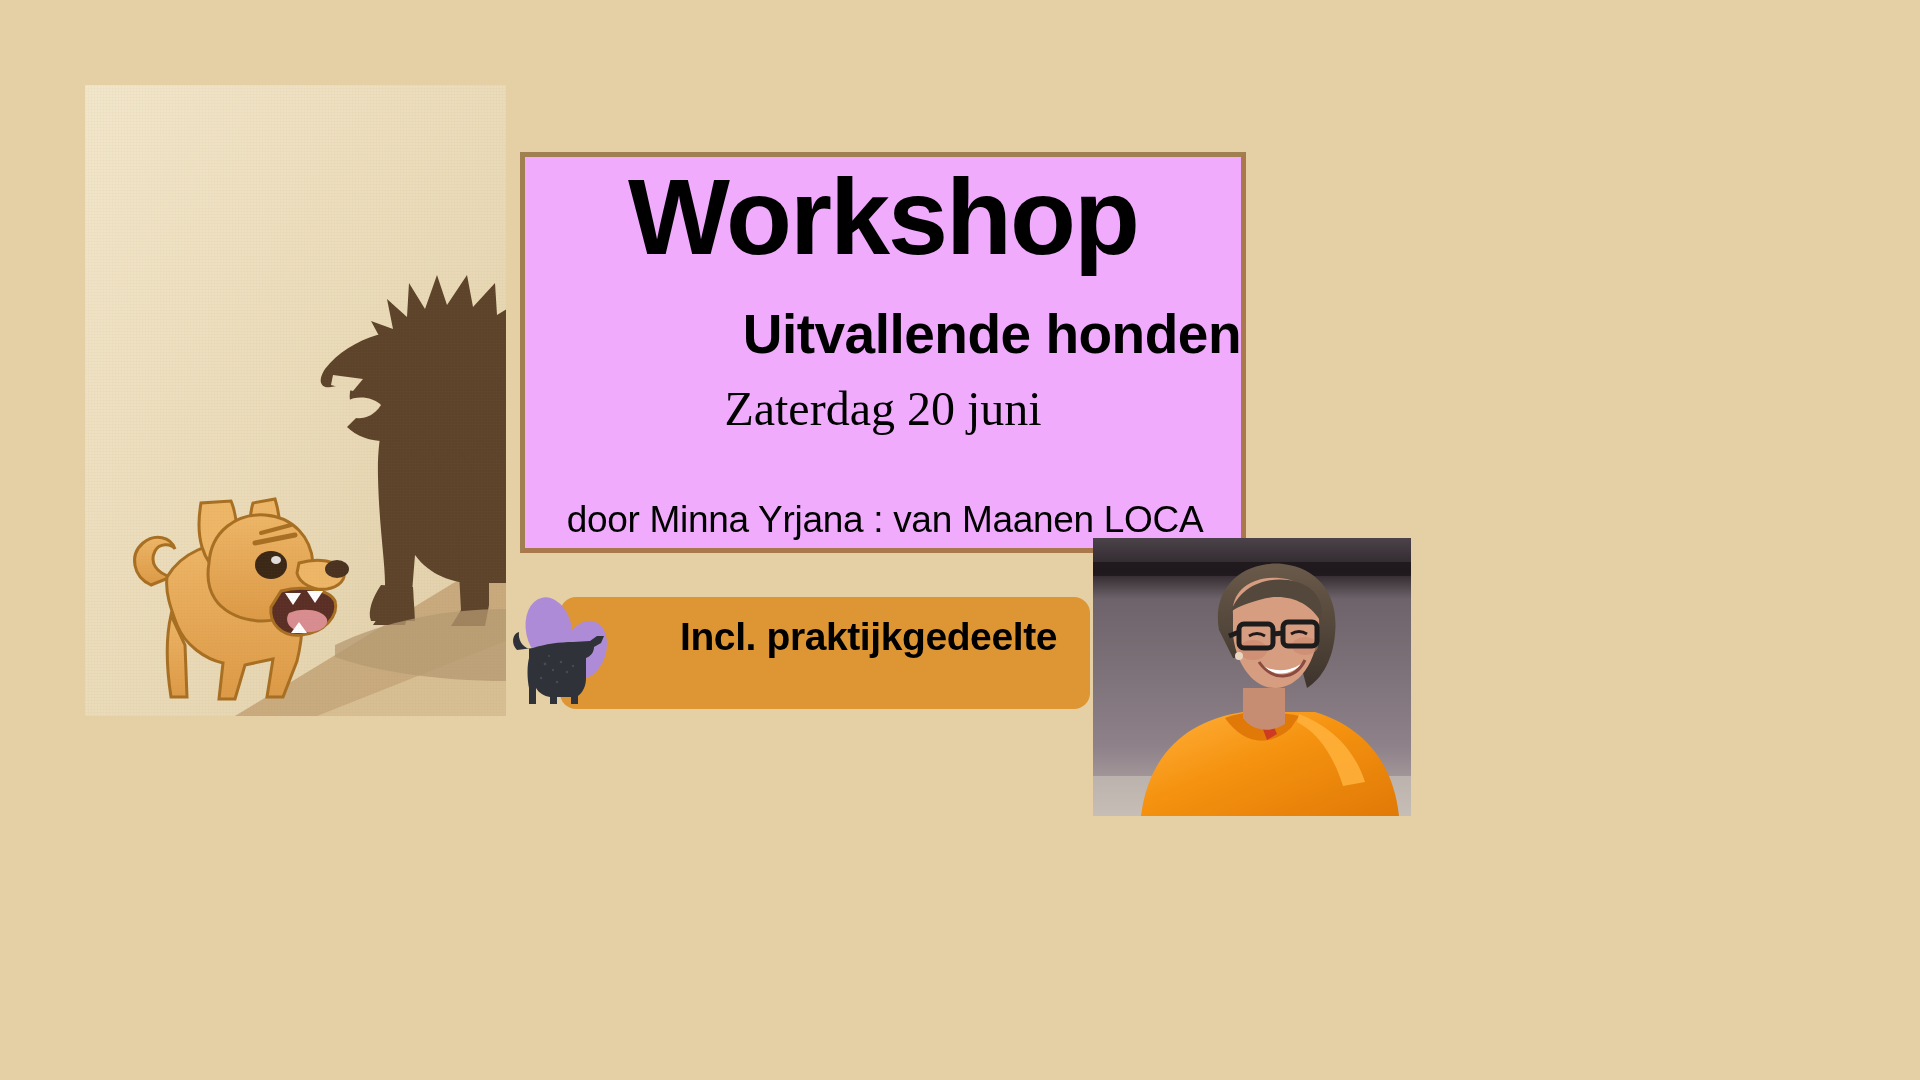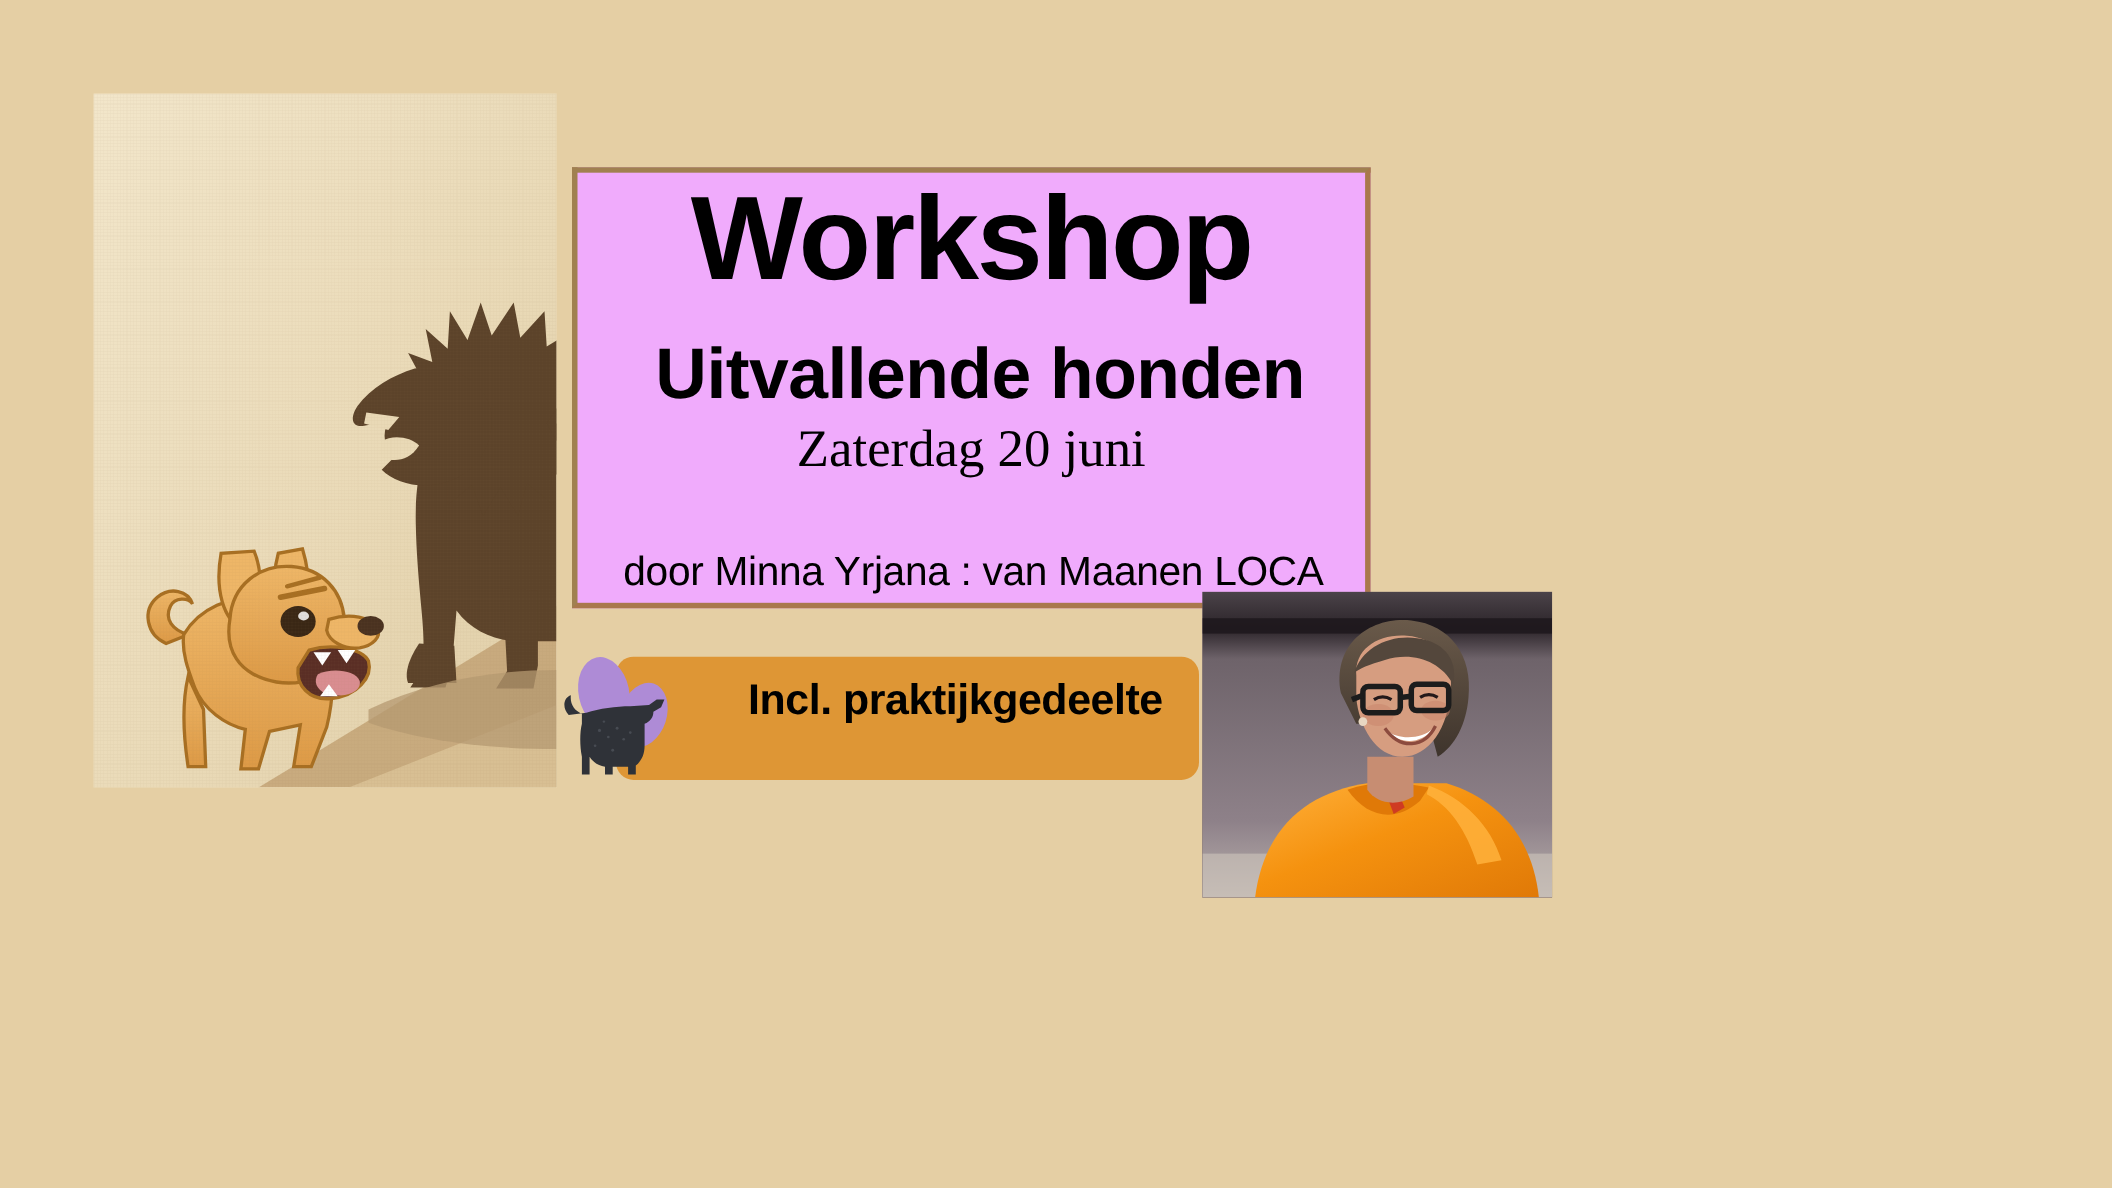--- a/index.html
+++ b/index.html
@@ -65,22 +65,22 @@
     line-height: 1.0;
     font-weight: 800;
     letter-spacing: -2px;
     color: #000;
     font-family: "Liberation Sans", sans-serif;
   }
   #subtitle-topic {
     position: absolute;
     left: 0; right: 0;
     top: 150px;
-    text-align: center;
-    font-size: 65px;
+    text-align: right;
+    font-size: 55px;
     line-height: 1.0;
     font-weight: 700;
     letter-spacing: -0.5px;
     color: #000;
     font-family: "Liberation Sans", sans-serif;
     padding-left: 16px;
   }
   #date-line {
     position: absolute;
     left: 0; right: 0;

